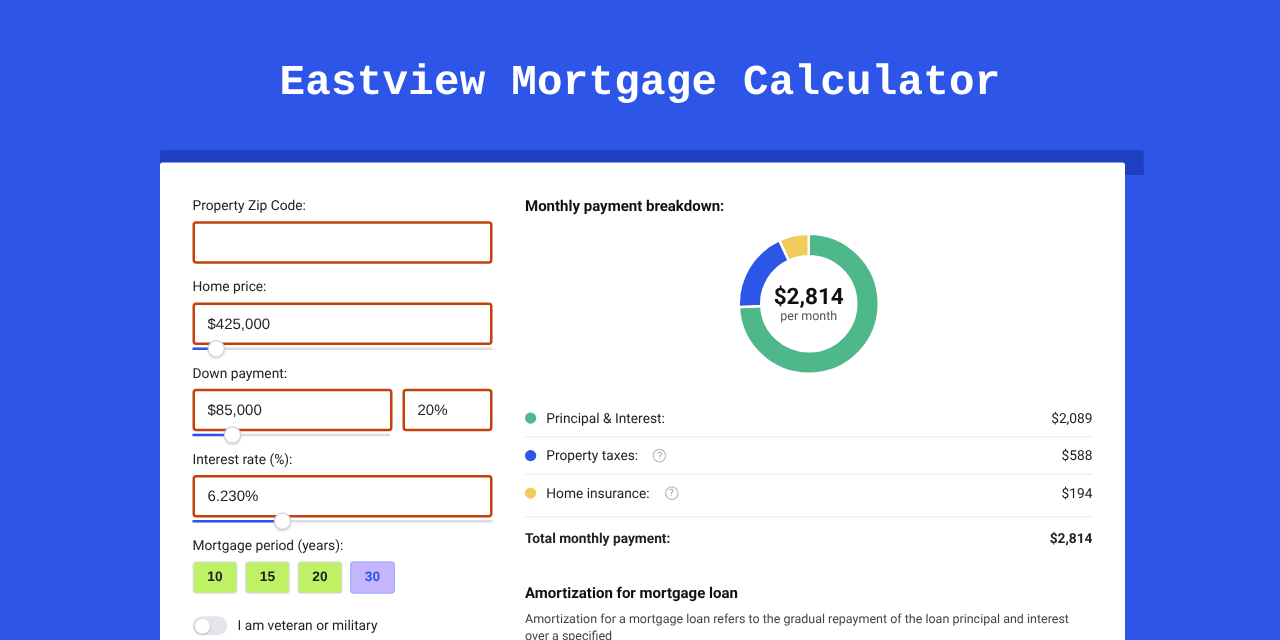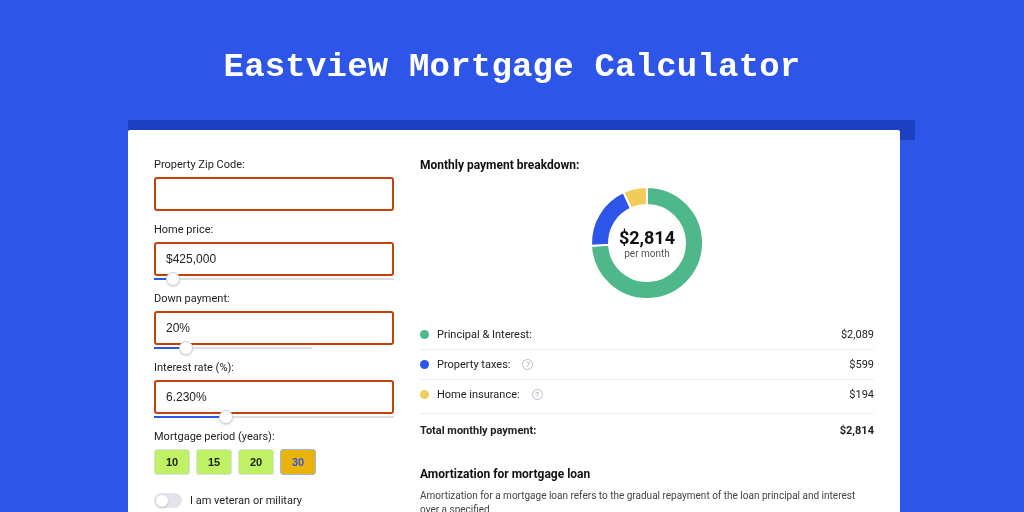--- a/index.html
+++ b/index.html
@@ -90,21 +90,21 @@
     width: 36px; height: 26px;
     border: 1px solid #dcdee3;
     border-radius: 3px;
     background: #bef264;
     font-size: 11px;
     font-weight: 600;
     color: #222;
     cursor: pointer;
   }
   .period-btn.active {
-    background: #eab308;
+    background: #c4b5fd;
     border-color: #9fb4ff;
     color: #2d55e8;
   }
   .toggle-row {
     display: flex;
     align-items: center;
     gap: 8px;
     margin-top: 18px;
   }
   .toggle {
@@ -187,20 +187,21 @@
       <input class="text-input" value="$425,000" style="">
       <div class="slider-track">
         <div class="slider-fill" id="sf1" style="width: 8%;"></div>
         <div class="slider-thumb" id="st1" style="left: 8%;"></div>
       </div>
     </div>
 
     <div class="field">
       <label class="form-label">Down payment:</label>
       <div class="row2">
+        <input class="text-input" value="$85,000" style="">
         <input class="text-input" value="20%" style="">
       </div>
       <div class="slider-track" style="width:158px">
         <div class="slider-fill" id="sf2" style="width: 20%;"></div>
         <div class="slider-thumb" id="st2" style="left: 20%;"></div>
       </div>
     </div>
 
     <div class="field">
       <label class="form-label">Interest rate (%):</label>
@@ -252,21 +253,21 @@
             <span>Principal &amp; Interest:</span>
           </div>
           <span>$2,089</span>
         </div>
         <div class="legend-row">
           <div class="legend-left">
             <span class="dot blue"></span>
             <span>Property taxes:</span>
             <span class="info-icon">?</span>
           </div>
-          <span>$599</span>
+          <span>$588</span>
         </div>
         <div class="legend-row">
           <div class="legend-left">
             <span class="dot yellow"></span>
             <span>Home insurance:</span>
             <span class="info-icon">?</span>
           </div>
           <span>$194</span>
         </div>
       </div>

